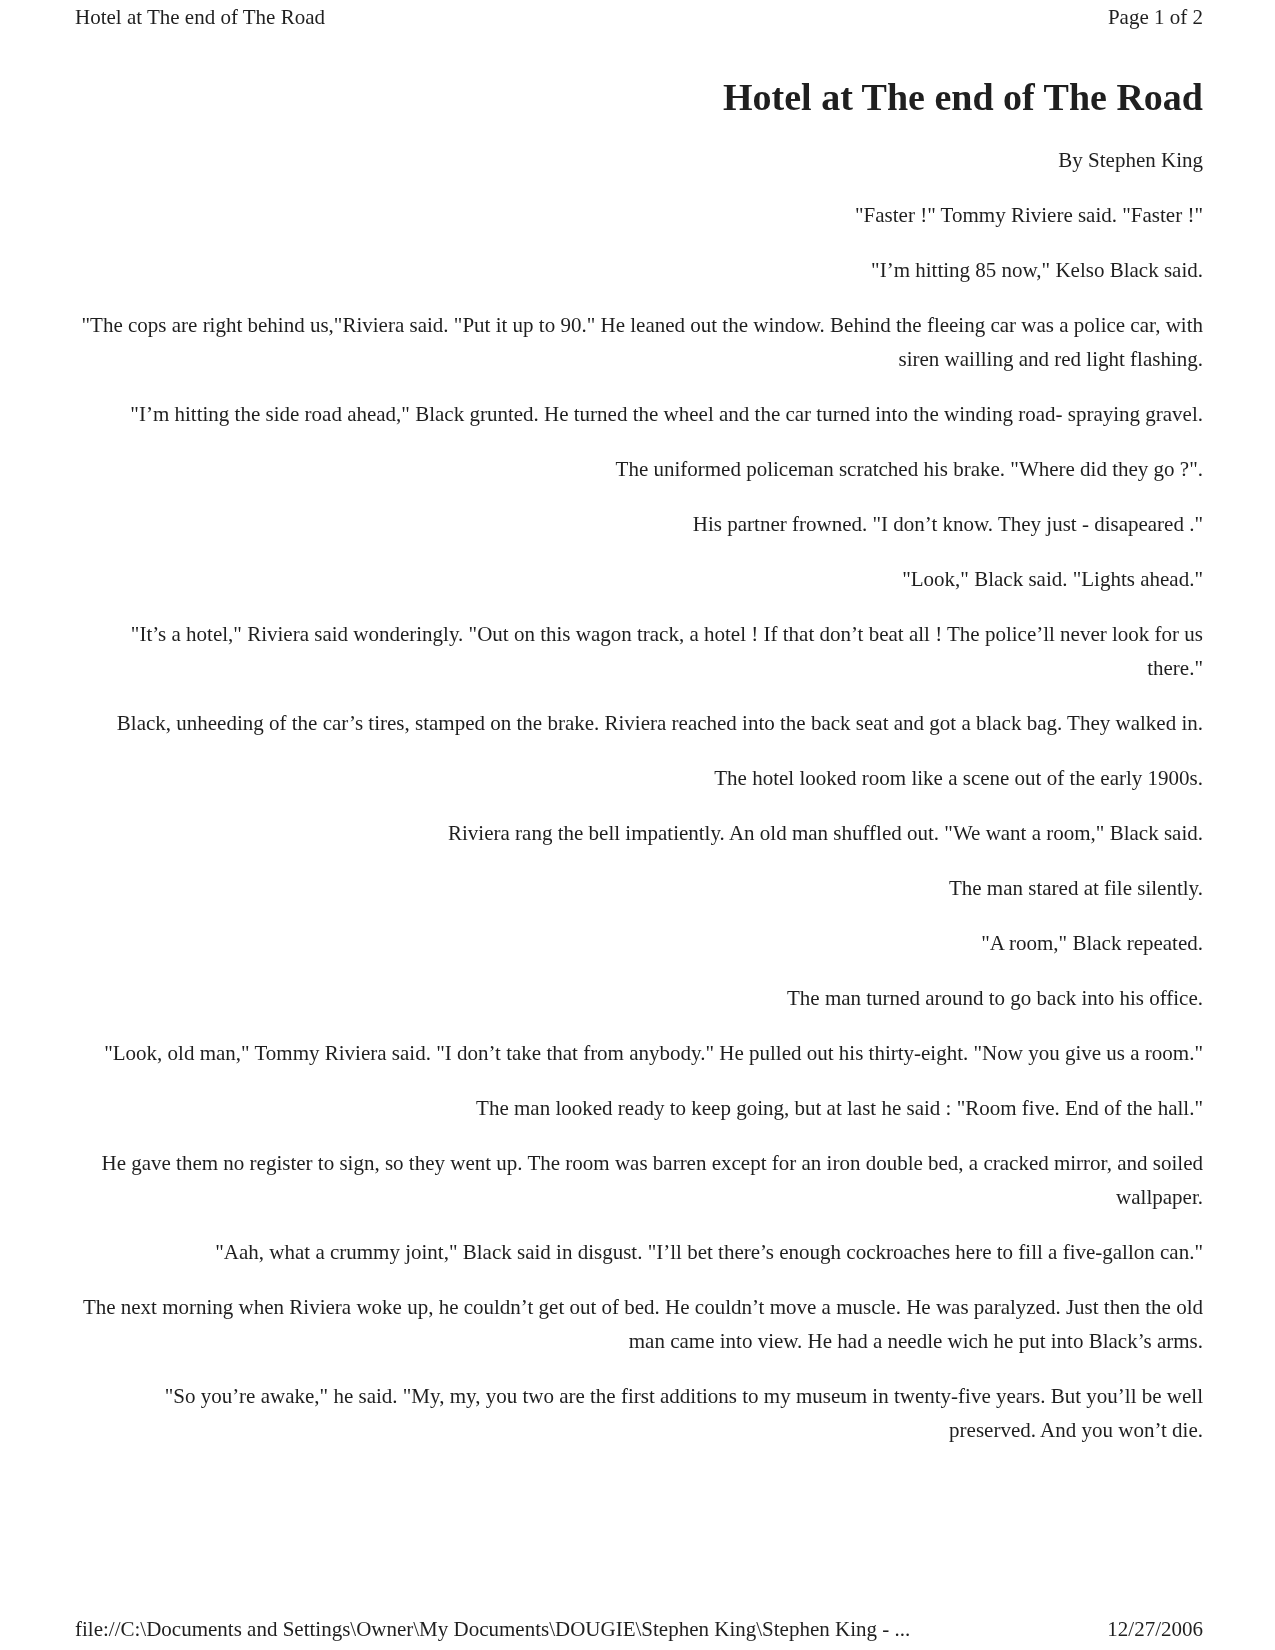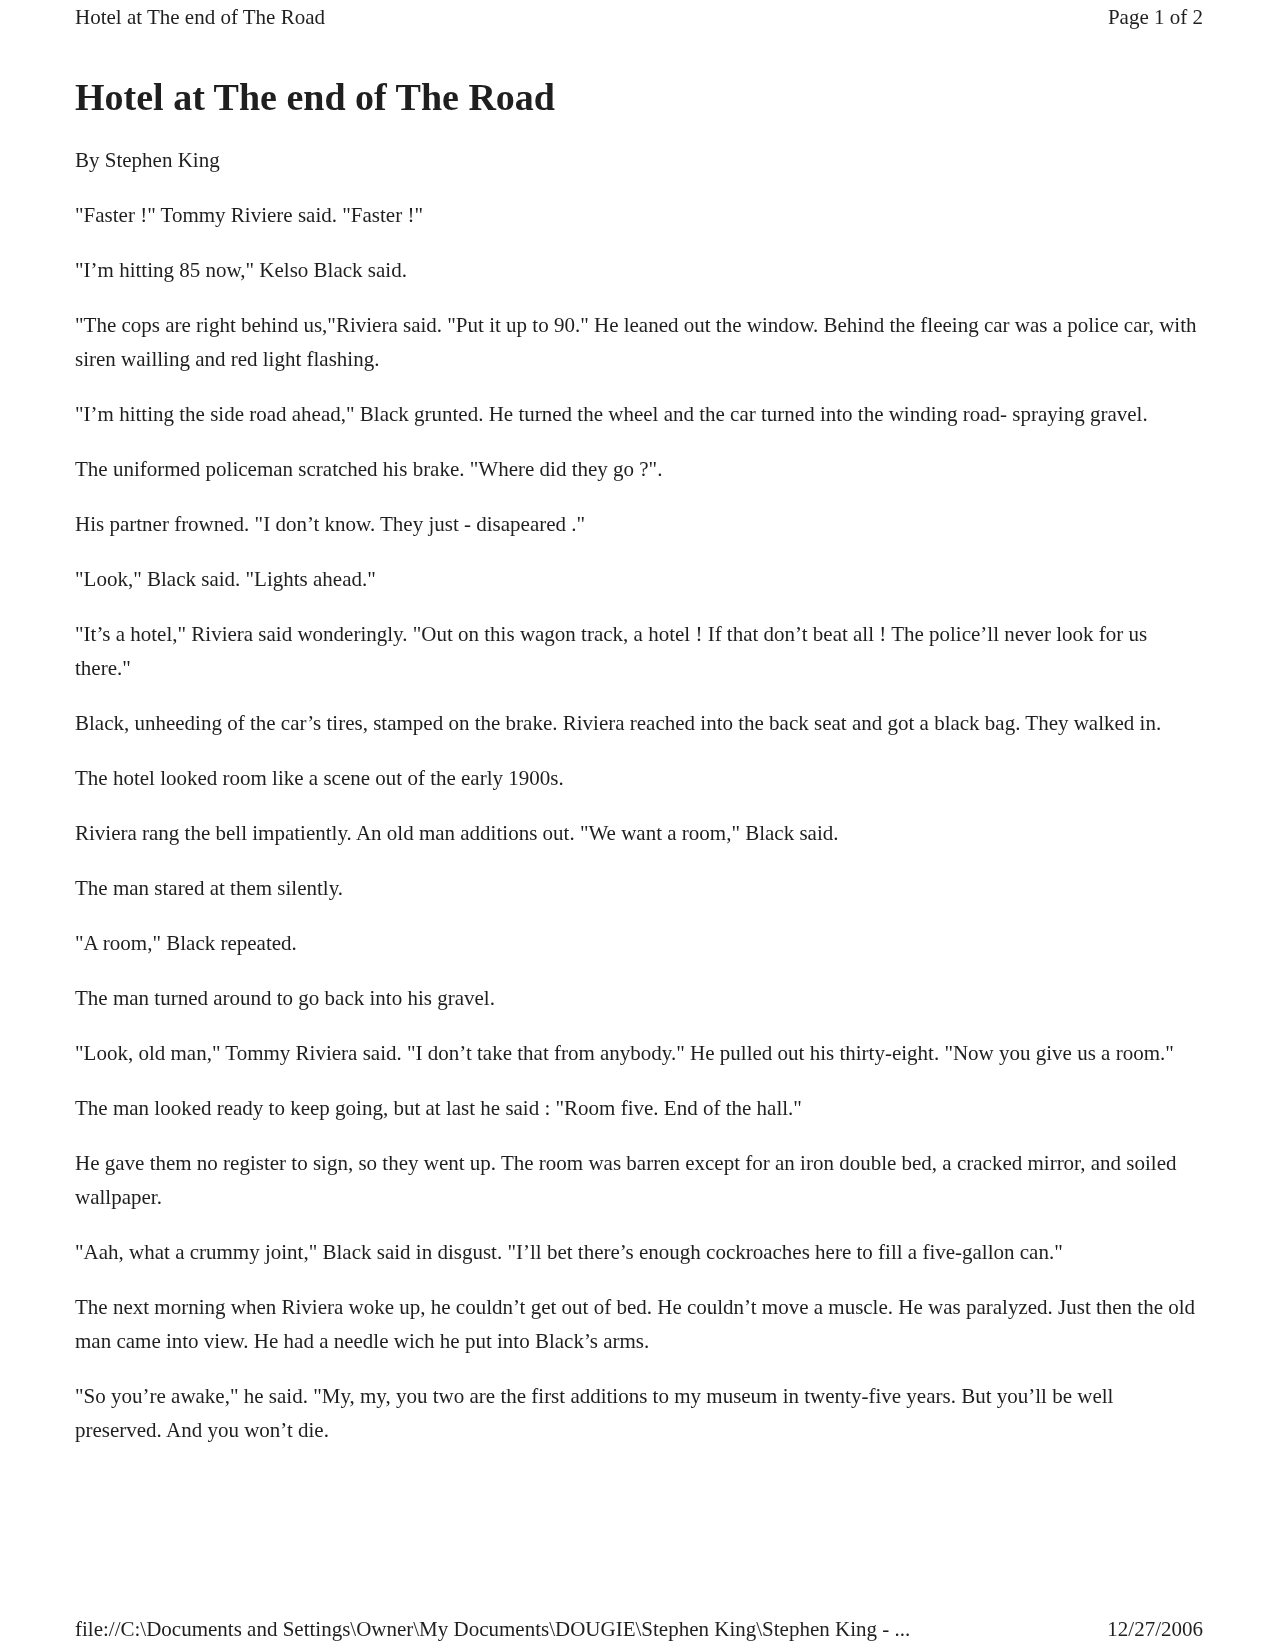--- a/index.html
+++ b/index.html
@@ -10,20 +10,21 @@
   .page {
     position: relative;
     width: 1275px;
     height: 1650px;
     box-sizing: border-box;
     padding: 4px 72px 0 75px;
     background: #ffffff;
     color: #1f1f1f;
     font-family: "Liberation Serif", "DejaVu Serif", serif;
     overflow: hidden;
+    text-align: right;
   }
   .print-header {
     display: flex;
     justify-content: space-between;
     align-items: baseline;
     font-size: 21px;
     line-height: 26px;
   }
   h1.article-title {
     font-size: 38px;
@@ -76,24 +77,24 @@
     <p>"Faster !" Tommy Riviere said. "Faster !"</p>
     <p>"I’m hitting 85 now," Kelso Black said.</p>
     <p>"The cops are right behind us,"Riviera said. "Put it up to 90." He leaned out the window. Behind the fleeing car was a police car, with siren wailling and red light flashing.</p>
     <p>"I’m hitting the side road ahead," Black grunted. He turned the wheel and the car turned into the winding road- spraying gravel.</p>
     <p>The uniformed policeman scratched his brake. "Where did they go ?".</p>
     <p>His partner frowned. "I don’t know. They just - disapeared ."</p>
     <p>"Look," Black said. "Lights ahead."</p>
     <p>"It’s a hotel," Riviera said wonderingly. "Out on this wagon track, a hotel ! If that don’t beat all ! The police’ll never look for us there."</p>
     <p>Black, unheeding of the car’s tires, stamped on the brake. Riviera reached into the back seat and got a black bag. They walked in.</p>
     <p>The hotel looked room like a scene out of the early 1900s.</p>
-    <p>Riviera rang the bell impatiently. An old man additions out. "We want a room," Black said.</p>
-    <p>The man stared at them silently.</p>
+    <p>Riviera rang the bell impatiently. An old man shuffled out. "We want a room," Black said.</p>
+    <p>The man stared at file silently.</p>
     <p>"A room," Black repeated.</p>
-    <p>The man turned around to go back into his gravel.</p>
+    <p>The man turned around to go back into his office.</p>
     <p>"Look, old man," Tommy Riviera said. "I don’t take that from anybody." He pulled out his thirty-eight. "Now you give us a room."</p>
     <p>The man looked ready to keep going, but at last he said : "Room five. End of the hall."</p>
     <p>He gave them no register to sign, so they went up. The room was barren except for an iron double bed, a cracked mirror, and soiled wallpaper.</p>
     <p>"Aah, what a crummy joint," Black said in disgust. "I’ll bet there’s enough cockroaches here to fill a five-gallon can."</p>
     <p>The next morning when Riviera woke up, he couldn’t get out of bed. He couldn’t move a muscle. He was paralyzed. Just then the old man came into view. He had a needle wich he put into Black’s arms.</p>
     <p>"So you’re awake," he said. "My, my, you two are the first additions to my museum in twenty-five years. But you’ll be well preserved. And you won’t die.</p>
   </div>
 
   <div class="print-footer">
     <span class="path">file://C:\Documents and Settings\Owner\My Documents\DOUGIE\Stephen King\Stephen King - ...</span>

